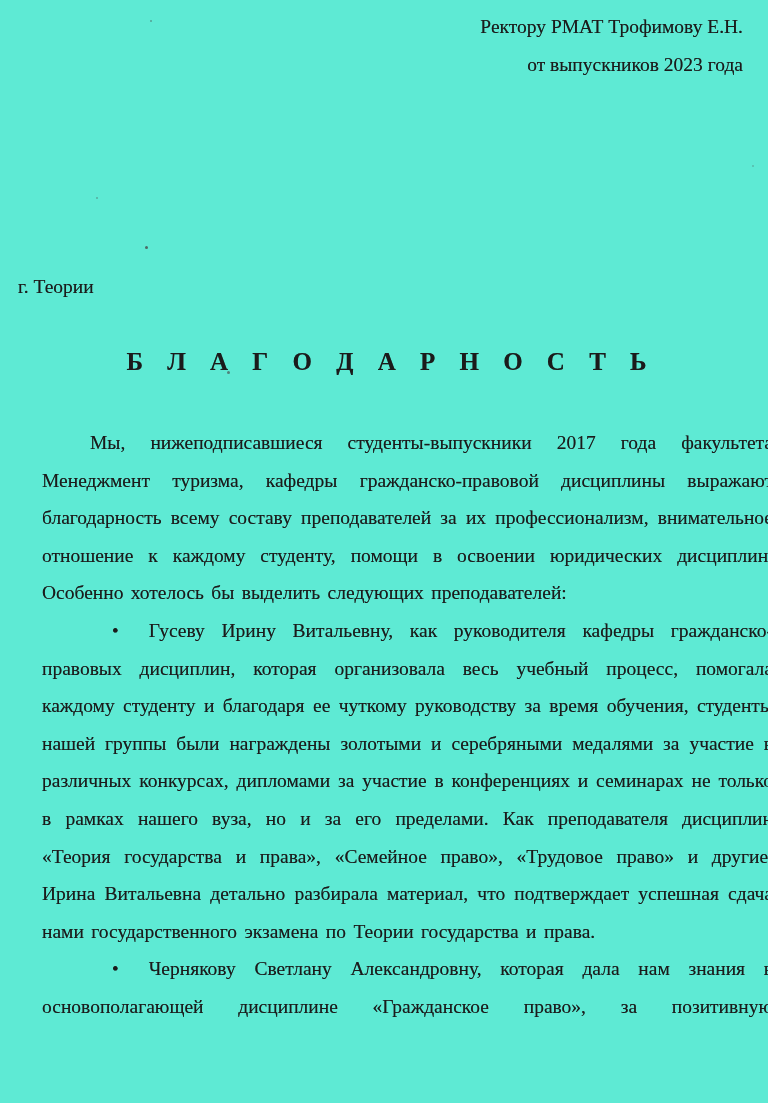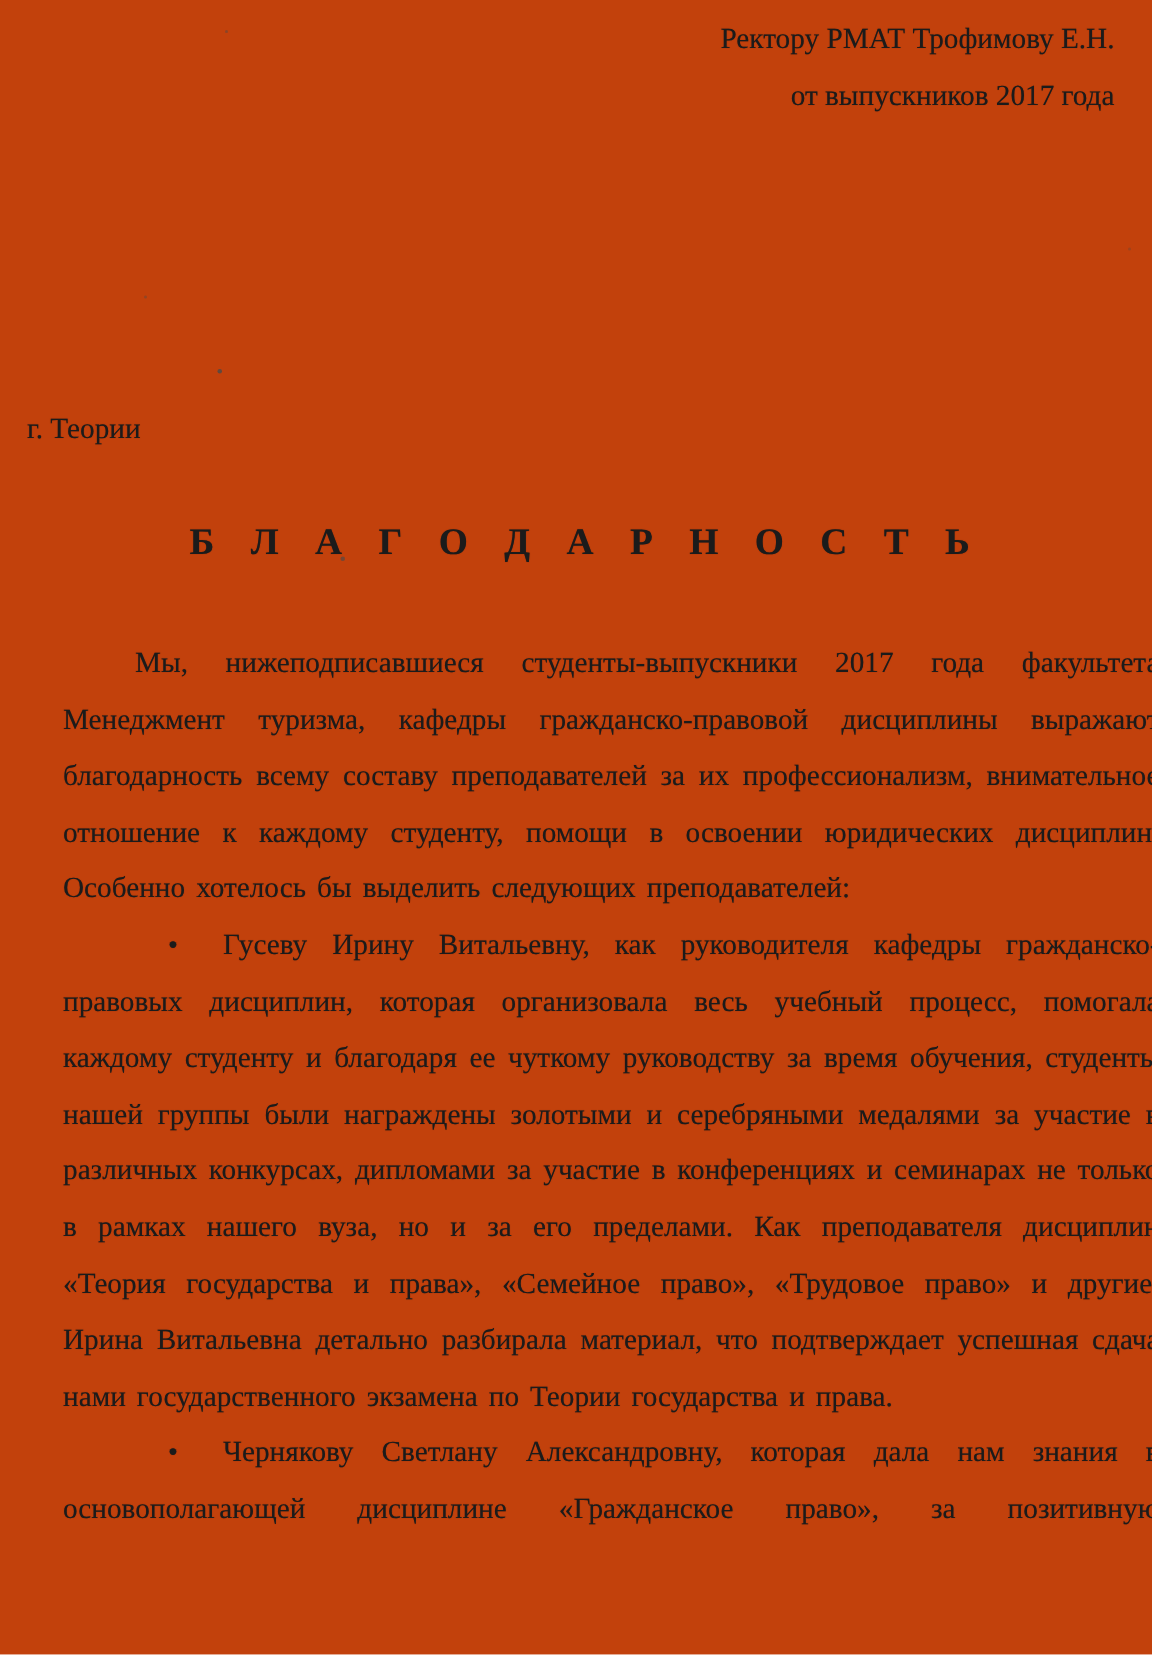--- a/index.html
+++ b/index.html
@@ -4,21 +4,21 @@
 <style>
   html, body {
     margin: 0;
     padding: 0;
     background: #ffffff;
   }
   .page {
     position: relative;
     width: 768px;
     height: 1103px;
-    background: #c2410c;
+    background: #5eead4;
     color: #1b1b1b;
     font-family: "Liberation Serif", "DejaVu Serif", serif;
     overflow: hidden;
     text-shadow: 0 0 0.5px rgba(25,25,25,0.55);
   }
   .header-block {
     position: absolute;
     top: 8px;
     right: 25px;
     text-align: right;
@@ -77,21 +77,21 @@
   .s4 { left: 752px; top: 165px; width: 2px; height: 2px; opacity: .3;  }
   .s5 { left: 227px; top: 371px; width: 3px; height: 3px; opacity: .65; }
 </style>
 </head>
 <body>
 
 <div class="page">
 
   <div class="header-block">
     <div class="header-line">Ректору РМАТ Трофимову Е.Н.</div>
-    <div class="header-line">от выпускников 2017 года</div>
+    <div class="header-line">от выпускников 2023 года</div>
   </div>
 
   <div class="date-row">
     <span>г. Теории</span>
   </div>
 
   <h1 class="title">Б Л А Г О Д А Р Н О С Т Ь</h1>
 
   <div class="body">
     <p class="para indent"><span>Мы, нижеподписавшиеся студенты-выпускники 2017 года факультета Менеджмент туризма, кафедры гражданско-правовой дисциплины выражают благодарность всему составу преподавателей за их профессионализм, внимательное отношение к каждому студенту, помощи в освоении юридических дисциплин. Особенно хотелось бы выделить следующих преподавателей:</span></p>

